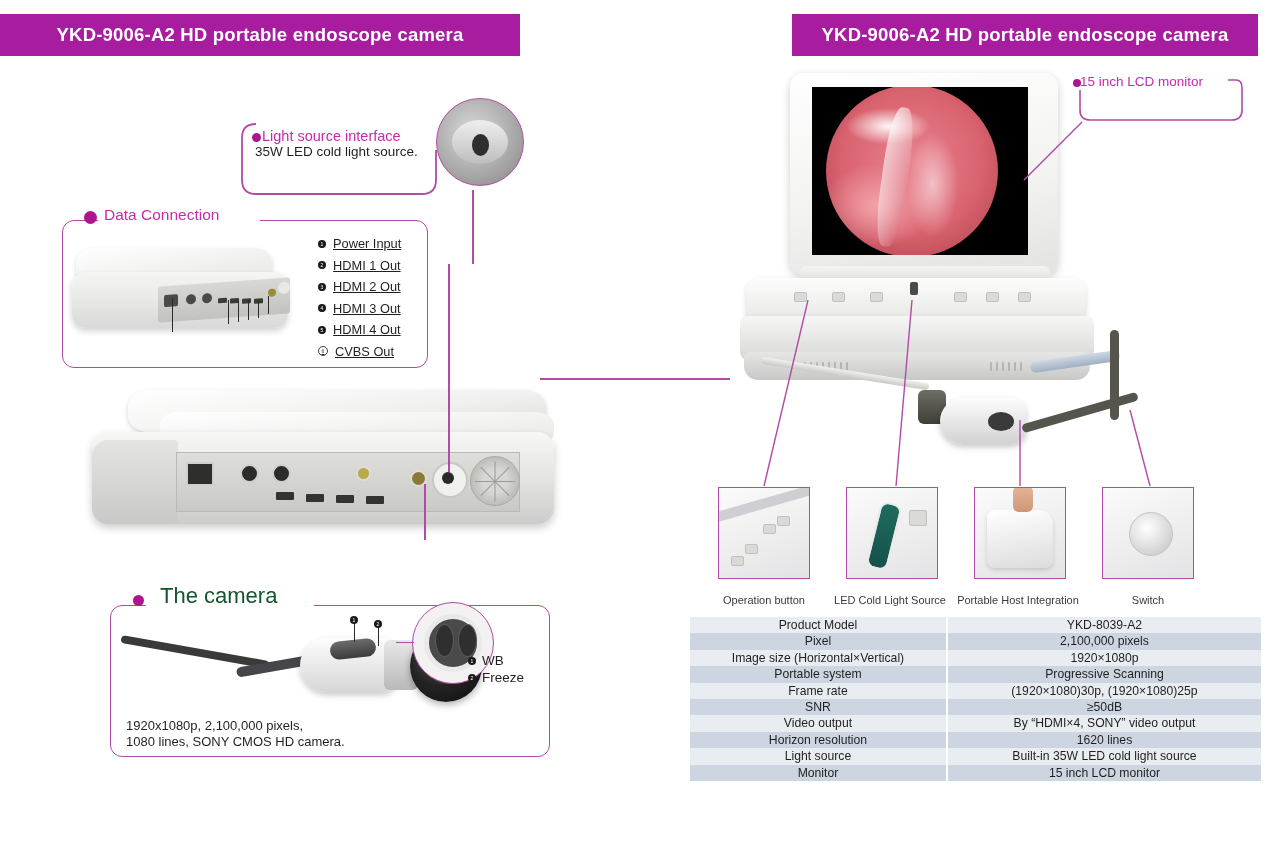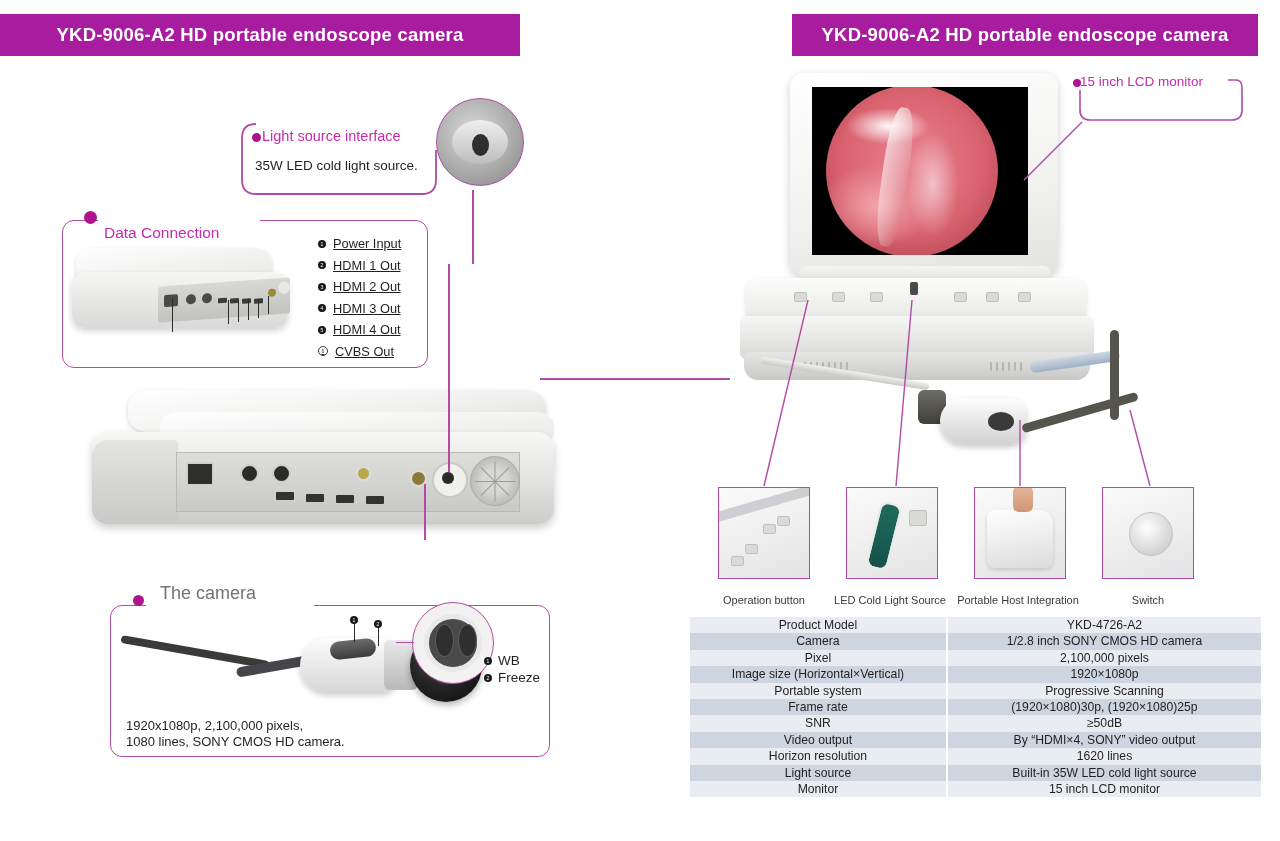--- a/index.html
+++ b/index.html
@@ -13,49 +13,49 @@
   #banner-left{left:0;top:14px;width:520px;height:42px;font-size:18.5px;}
   #banner-right{left:792px;top:14px;width:466px;height:42px;font-size:18.5px;}
 
   
   .callout{border:1.6px solid #b14ba5;border-radius:12px;box-sizing:border-box;}
   .callout-title{color:#c62aad;font-size:15px;white-space:nowrap;}
   .dot{background:#b0138f;border-radius:50%;}
   .line{background:#b14ba5;}
   #ls-title{left:262px;top:128px;font-size:14.5px;}
   #ls-dot{left:252px;top:133px;width:9px;height:9px;}
-  #ls-sub{left:255px;top:158px;font-size:13.5px;color:#231f20;white-space:nowrap;}
+  #ls-sub{left:255px;top:144px;font-size:13.5px;color:#231f20;white-space:nowrap;}
   #ls-leader{left:472px;top:188px;width:1.6px;height:75px;}
 
   
   #dc-box{left:62px;top:220px;width:366px;height:148px;border-radius:12px;}
   #dc-titlebar-dot{left:84px;top:211px;width:13px;height:13px;}
-  #dc-title{left:104px;top:206px;font-size:15.5px;margin-top:18px;}
+  #dc-title{left:104px;top:206px;font-size:15.5px;}
   #dc-gap{left:98px;top:214px;width:162px;height:7px;background:#ffffff;}
   #dc-portlist{left:318px;top:233px;width:118px;text-decoration:underline;}
   .port-row{display:flex;align-items:center;gap:7px;height:21.5px;font-size:12.8px;color:#231f20;}
   .numbullet{width:8px;height:8px;border-radius:50%;background:#1a1a1a;color:#fff;
              font-size:5px;display:flex;align-items:center;justify-content:center;flex:0 0 auto;}
   .numbullet.hollow{background:#fff;border:1.3px solid #3a3a3a;color:#3a3a3a;}
 
   
   #cam-box{left:110px;top:605px;width:440px;height:152px;border-radius:12px;}
-  #cam-title{left:160px;top:583px;font-size:18px;color:#737373;}
+  #cam-title{left:160px;top:583px;font-size:22px;color:#14532d;}
   #cam-dot{left:133px;top:595px;width:11px;height:11px;}
   #cam-gap{left:146px;top:599px;width:168px;height:9px;background:#fff;}
   #cam-caption{left:126px;top:718px;font-size:13px;line-height:16px;color:#231f20;white-space:nowrap;}
   #cam-inset{left:412px;top:602px;width:82px;height:82px;border-radius:50%;
              border:1.8px solid #b14ba5;background:#f3f1f2;box-sizing:border-box;}
   #cam-inset-in{left:424px;top:614px;width:58px;height:58px;border-radius:50%;
              background:#4a4a4a;border:5px solid #e9e9ec;box-sizing:border-box;}
   #btn-wb{left:435px;top:624px;width:19px;height:33px;border-radius:50%;background:#2f2f2f;
           border:1px solid #5a5a5a;box-sizing:border-box;}
   #btn-fz{left:458px;top:624px;width:19px;height:33px;border-radius:50%;background:#2f2f2f;
           border:1px solid #5a5a5a;box-sizing:border-box;}
-  #wbfz{left:484px;top:652px;width:80px;}
+  #wbfz{left:468px;top:652px;width:80px;}
   .wbfz-row{display:flex;align-items:center;gap:6px;height:17px;font-size:13.5px;}
   #mon-title{left:1080px;top:74px;font-size:13.5px;color:#c62aad;white-space:nowrap;}
   #mon-dot{left:1073px;top:79px;width:8px;height:8px;}
 
   
   #mid-line{left:540px;top:378px;width:190px;height:1.6px;}
 
   
   #dc-dev-lid{left:76px;top:248px;width:196px;height:36px;border-radius:18px/14px;
               background:linear-gradient(170deg,#ffffff,#e6e6e4);box-shadow:0 2px 4px rgba(0,0,0,.16);}
@@ -411,25 +411,21 @@
 <div class="thumb" id="th4">
   <div class="th-bg-a"></div>
   <div class="th-switch"></div>
 </div>
 <div class="thumb-cap" id="th4c">Switch</div>
 
 <table class="abs" id="spec-table">
   <tbody>
     <tr>
       <td class="k">Product Model</td>
-      <td class="v">YKD-4726-A2</td>
-    </tr>
-    <tr>
-      <td class="k">Camera</td>
-      <td class="v">1/2.8 inch SONY CMOS HD camera</td>
+      <td class="v">YKD-8039-A2</td>
     </tr>
     <tr>
       <td class="k">Pixel</td>
       <td class="v">2,100,000 pixels</td>
     </tr>
     <tr>
       <td class="k">Image size (Horizontal×Vertical)</td>
       <td class="v">1920×1080p</td>
     </tr>
     <tr>

